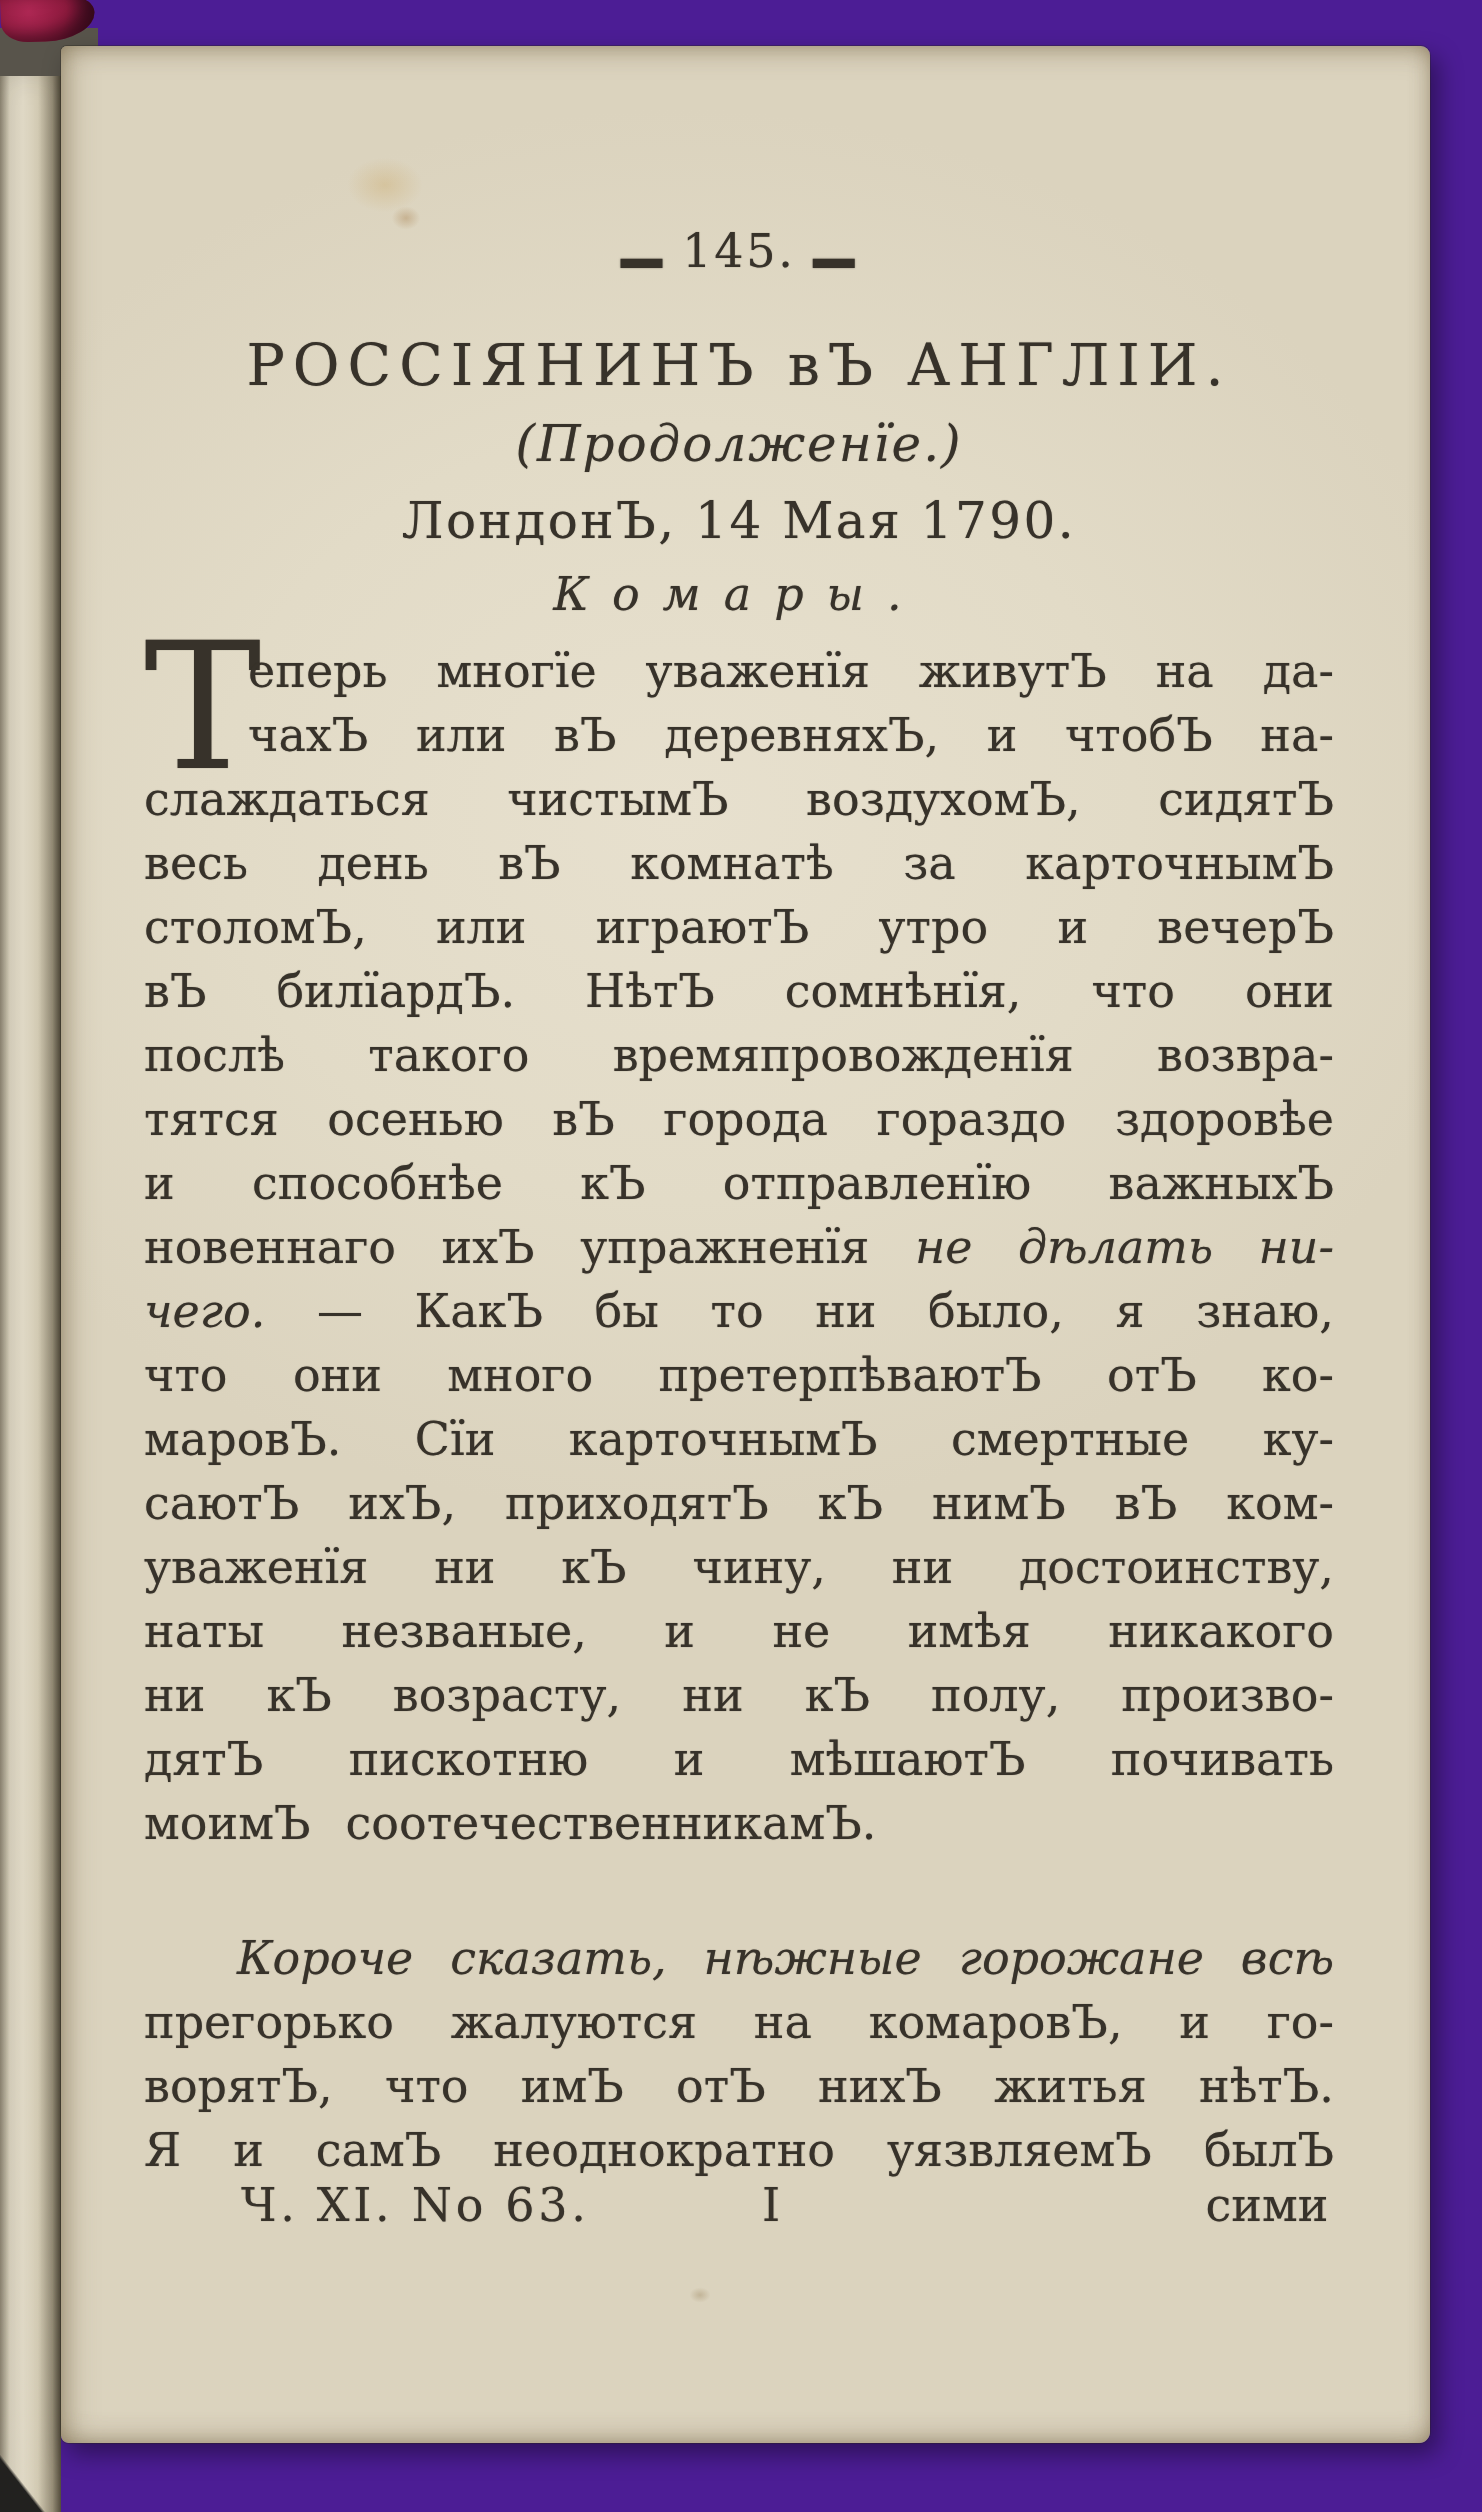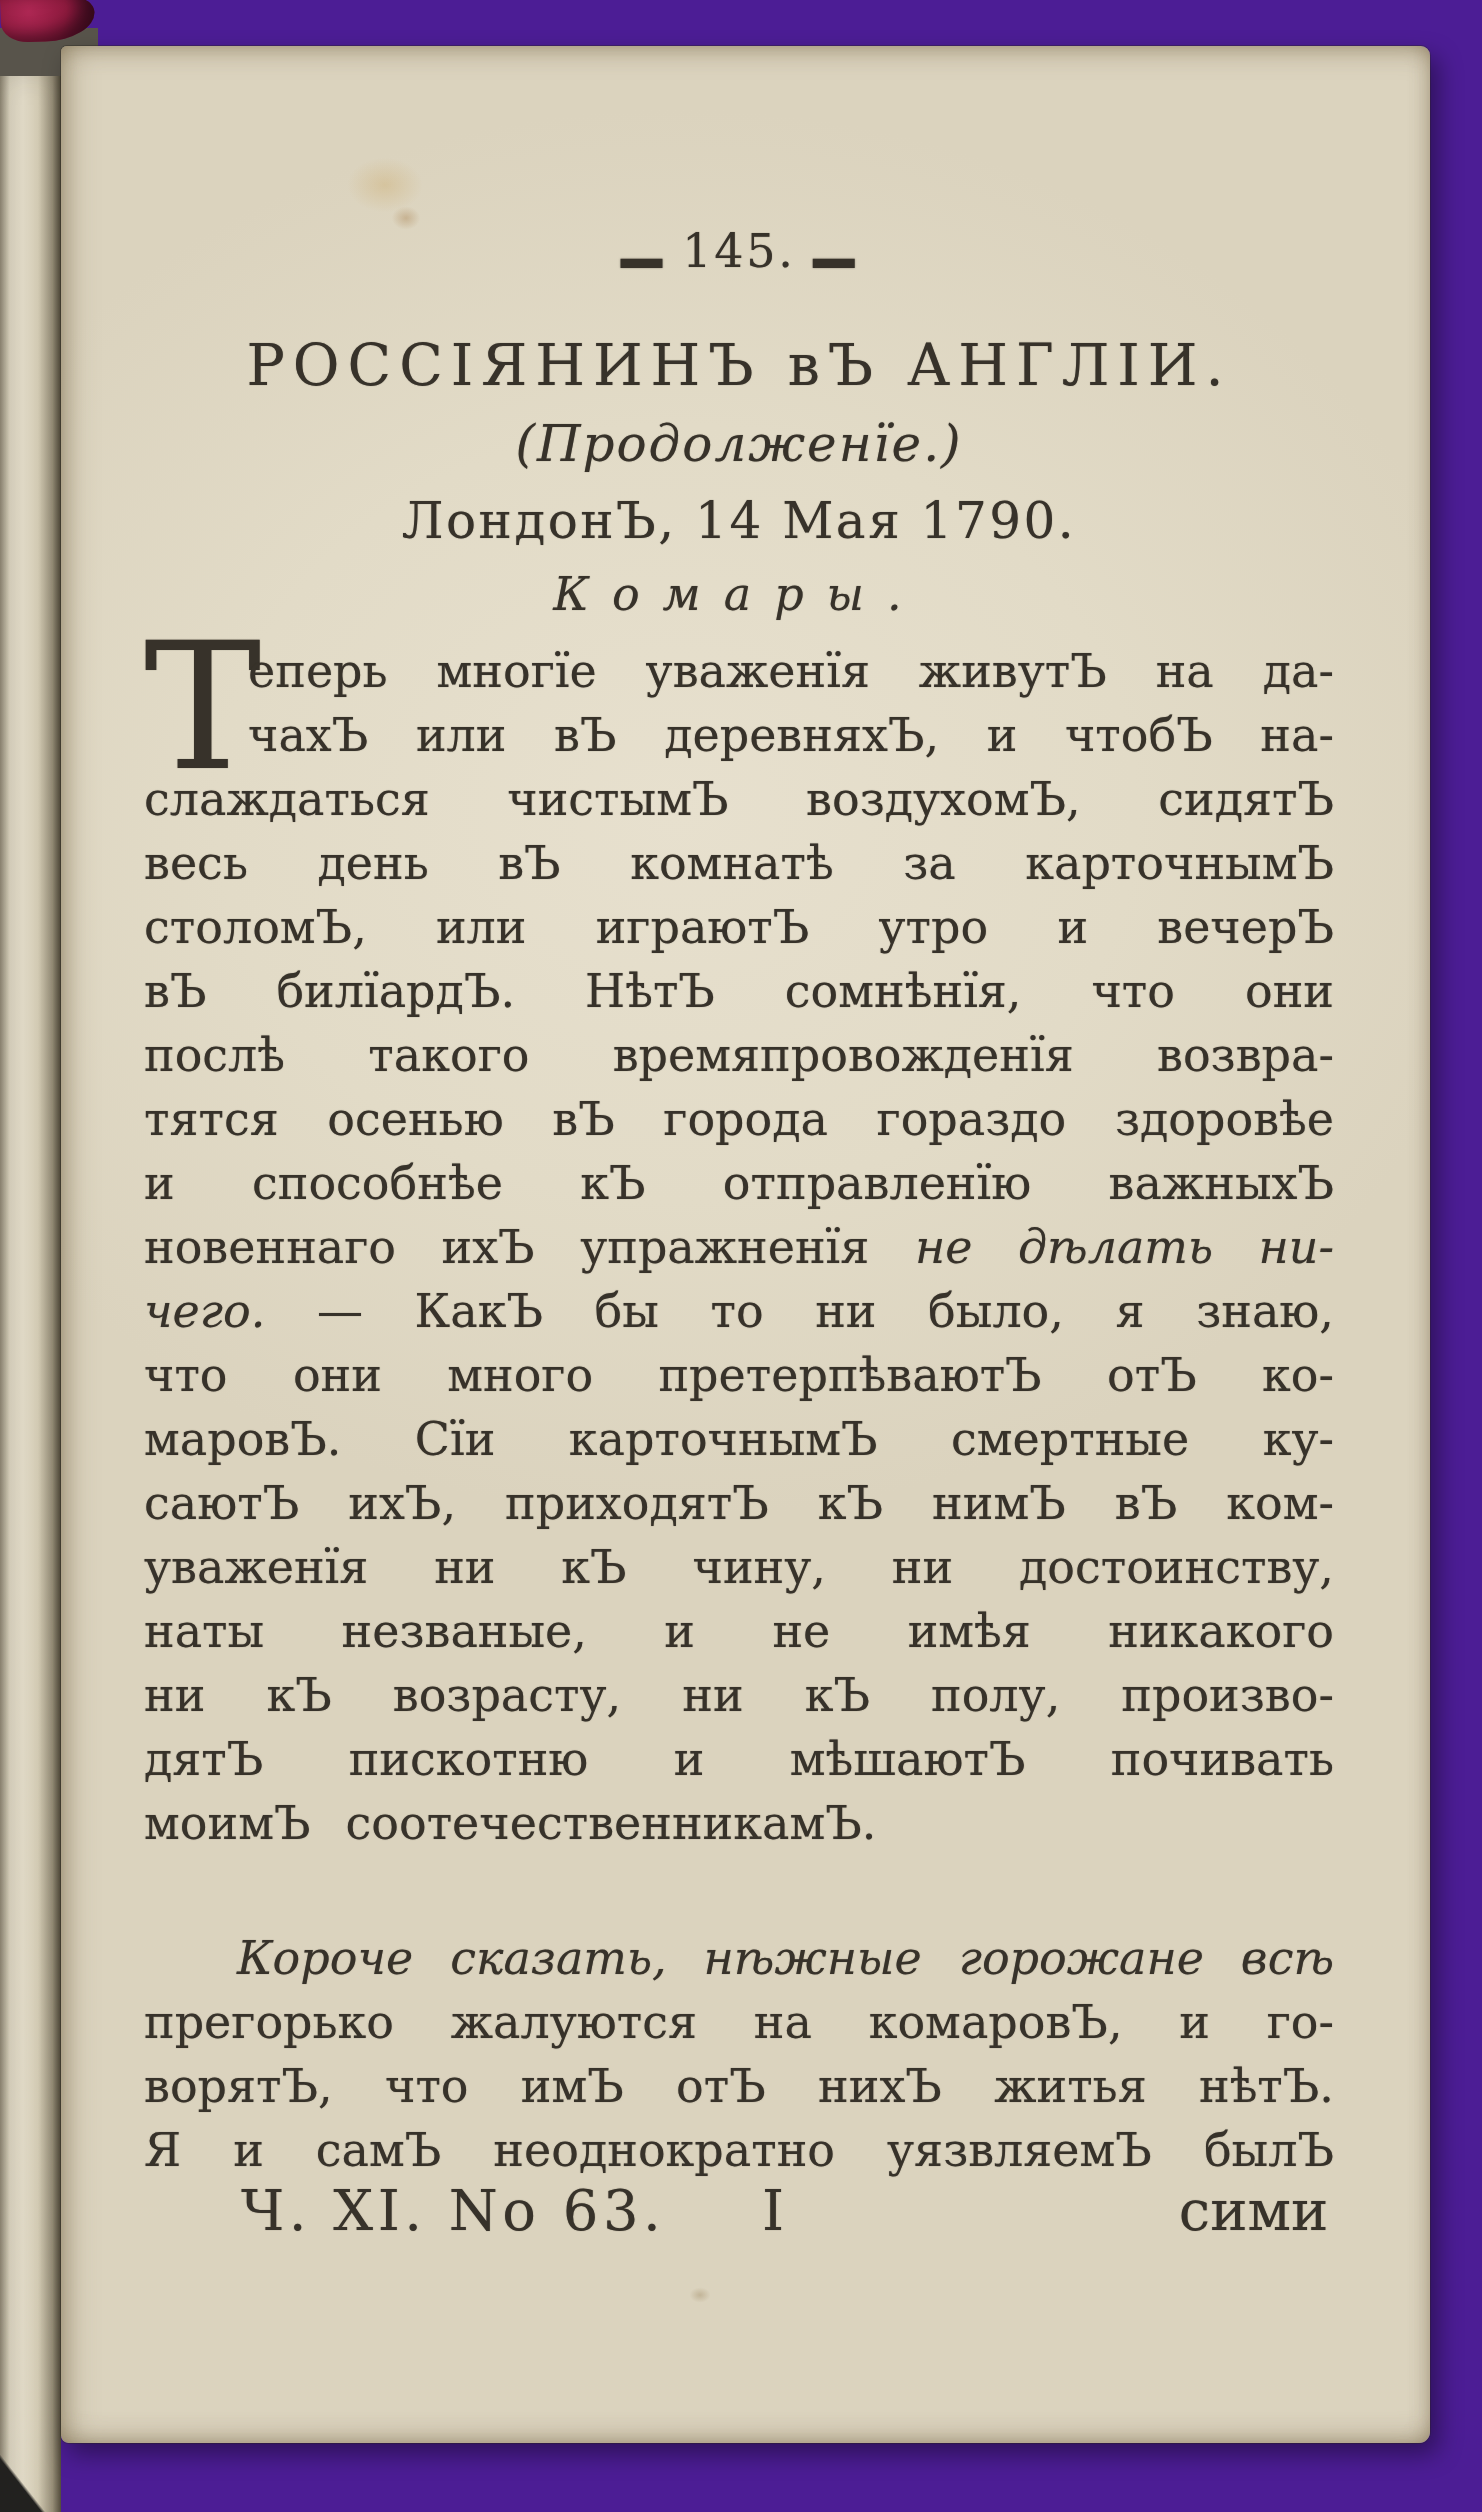--- a/index.html
+++ b/index.html
@@ -50,21 +50,21 @@
 
   .para{position:absolute;left:0;width:100%;font-size:46px;}
   .p1{top:417px;}
   .p2{top:1704px;}
   .line{line-height:64px;height:64px;text-align:justify;text-align-last:justify;text-justify:inter-word;word-spacing:5.6px;}
   .line.last{text-align-last:left;word-spacing:20.4px;}
   .line.indent{padding-left:93px;font-style:italic;}
   .line em{font-style:italic;}
   .dropcap{float:left;width:104px;height:128px;font-size:176px;line-height:137px;overflow:visible;}
 
-  .footer{position:absolute;top:1956px;left:0;width:100%;height:65px;font-size:56px;}
+  .footer{position:absolute;top:1956px;left:0;width:100%;height:65px;font-size:46px;}
   .footer .sig{position:absolute;left:97px;letter-spacing:.08em;}
   .footer .gath{position:absolute;left:50%;margin-left:23px;}
   .footer .catch{position:absolute;right:5.6px;}
 </style>
 </head>
 <body>
 
 <div class="scene">
 
   <div class="spine"></div>

